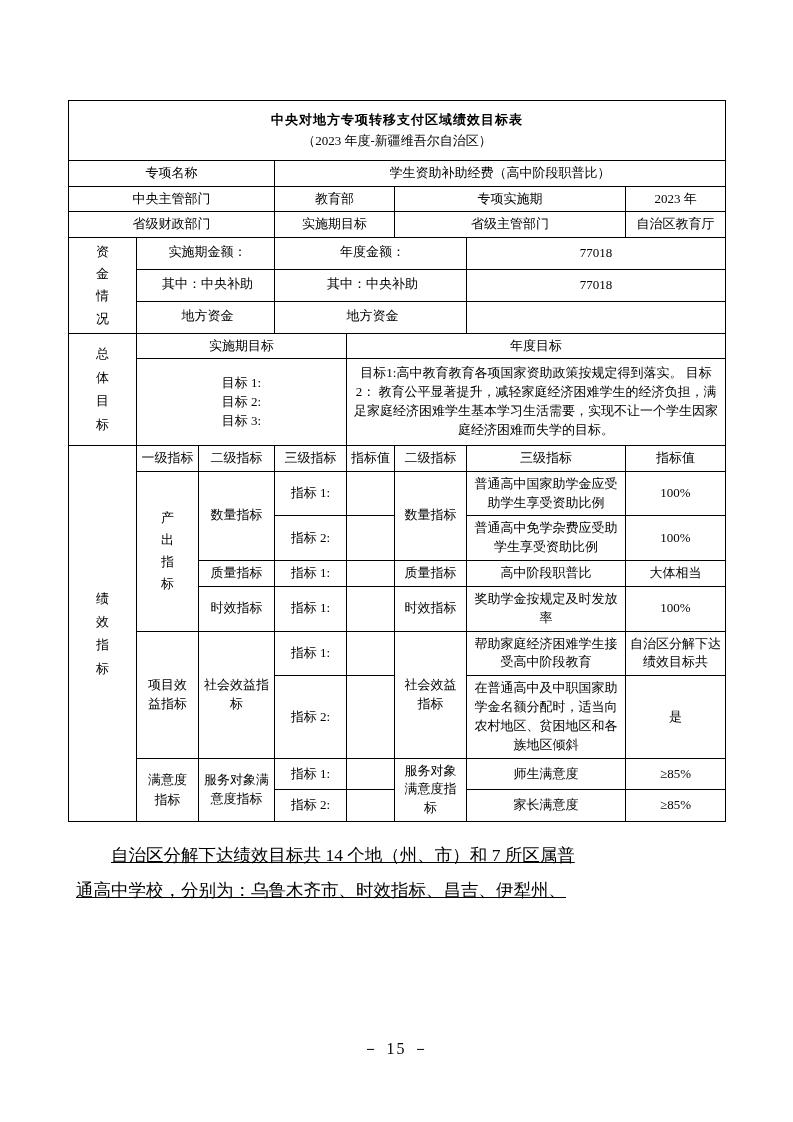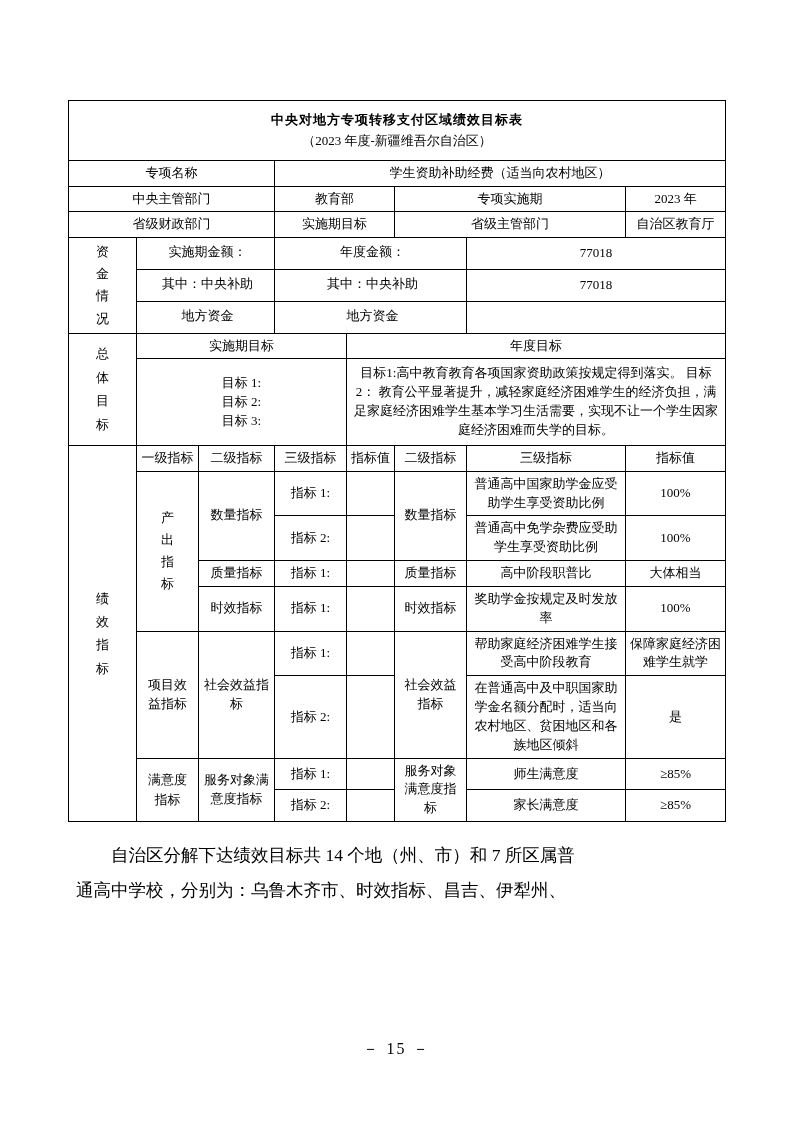--- a/index.html
+++ b/index.html
@@ -77,20 +77,21 @@
     line-height: 1.4;
     font-size: 12.5px;
   }
   .para {
     margin-top: 16px;
     font-size: 17.5px;
     line-height: 2.0;
     text-align: justify;
     text-justify: inter-ideograph;
     padding: 0 8px;
+    text-decoration: underline;
   }
   .para p {
     margin: 0;
   }
   .indent {
     text-indent: 2em;
   }
   .pagenum {
     position: absolute;
     bottom: 62px;
@@ -121,21 +122,21 @@
 
       <tr>
         <td colspan="8" class="title-cell">中央对地方专项转移支付区域绩效目标表</td>
       </tr>
       <tr>
         <td colspan="8" class="subtitle-cell">（2023 年度-新疆维吾尔自治区）</td>
       </tr>
 
       <tr>
         <td colspan="3">专项名称</td>
-        <td colspan="5">学生资助补助经费（适当向农村地区）</td>
+        <td colspan="5">学生资助补助经费（高中阶段职普比）</td>
       </tr>
 
       <tr>
         <td colspan="3">中央主管部门</td>
         <td colspan="2">教育部</td>
         <td colspan="2">专项实施期</td>
         <td>2023 年</td>
       </tr>
 
       <tr>
@@ -252,21 +253,21 @@
           <span style="display:inline-block;line-height:1.5;">
             <span style="display:block">项目效</span>
             <span style="display:block">益指标</span>
           </span>
         </td>
         <td rowspan="2" class="tight">社会效益指标</td>
         <td class="tight">指标 1:</td>
         <td class="tight"></td>
         <td rowspan="2" class="tight">社会效益指标</td>
         <td class="cell-wrap">帮助家庭经济困难学生接受高中阶段教育</td>
-        <td class="cell-wrap" style="text-align:center">保障家庭经济困难学生就学</td>
+        <td class="cell-wrap" style="text-align:center">自治区分解下达绩效目标共</td>
       </tr>
       <tr>
         <td class="tight">指标 2:</td>
         <td class="tight"></td>
         <td class="cell-wrap">在普通高中及中职国家助学金名额分配时，适当向农村地区、贫困地区和各族地区倾斜</td>
         <td class="tight">是</td>
       </tr>
 
       <tr>
         <td rowspan="2" class="tight">

